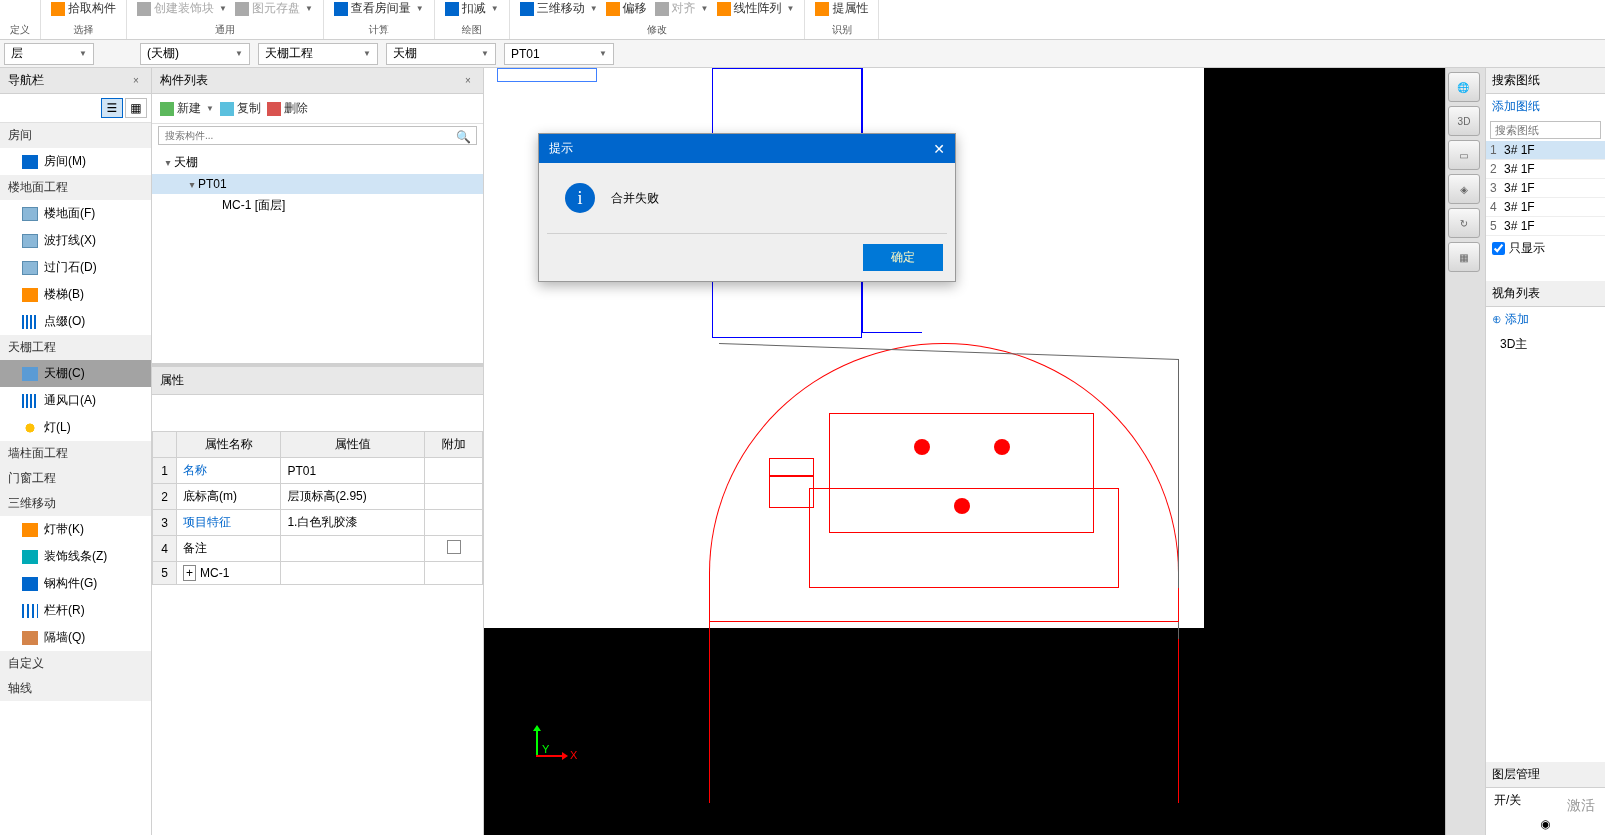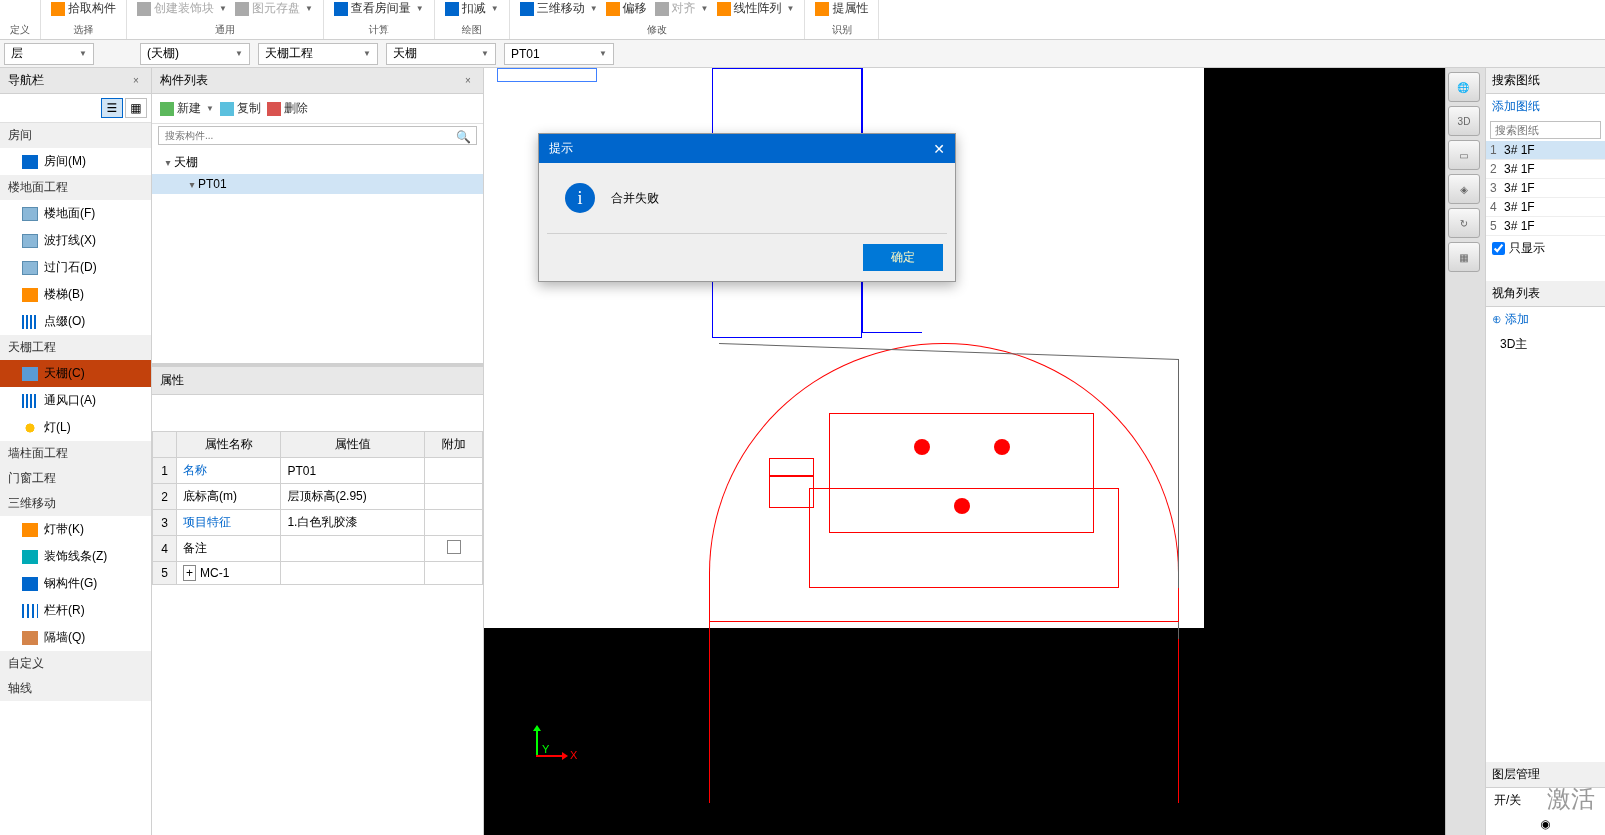--- a/index.html
+++ b/index.html
@@ -25,21 +25,21 @@
     
     .nav-panel { width: 152px; background: #fff; border-right: 1px solid #d0d0d0; display: flex; flex-direction: column; }
     .panel-header { background: #e8e8e8; padding: 4px 8px; border-bottom: 1px solid #d0d0d0; display: flex; justify-content: space-between; align-items: center; }
     .panel-close { width: 14px; height: 14px; display: flex; align-items: center; justify-content: center; cursor: pointer; font-size: 10px; color: #666; }
     .view-btns { display: flex; gap: 2px; padding: 4px; justify-content: flex-end; border-bottom: 1px solid #e0e0e0; }
     .view-btn { width: 22px; height: 20px; border: 1px solid #c0c0c0; background: #fff; display: flex; align-items: center; justify-content: center; cursor: pointer; }
     .view-btn.active { background: #d0e4f5; border-color: #0066cc; }
     .nav-tree { overflow-y: auto; flex: 1; }
     .nav-group-title { padding: 4px 8px; background: #f0f0f0; font-weight: normal; color: #333; }
     .nav-item { padding: 5px 8px 5px 22px; display: flex; align-items: center; gap: 6px; cursor: pointer; }
-    .nav-item.selected { background: #c2410c; }
+    .nav-item.selected { background: #a3a3a3; }
     .nav-icon { width: 16px; height: 14px; display: inline-block; }
     .ni-room { background: #0066cc; }
     .ni-floor { background: #8bb8d8; border: 1px solid #5a8db0; }
     .ni-ceiling { background: #5a9bd5; }
     .ni-vent { background: repeating-linear-gradient(90deg, #0066cc 0 2px, transparent 2px 4px); }
     .ni-light { background: radial-gradient(circle, #ffc107 40%, transparent 45%); }
     .ni-strip { background: #ff8c00; }
     .ni-line { background: #00aab5; }
     .ni-steel { background: #0066cc; }
     .ni-rail { background: repeating-linear-gradient(90deg, #0066cc 0 2px, transparent 2px 5px); }
@@ -93,21 +93,21 @@
     
     .right-panel { width: 120px; background: #fff; border-left: 1px solid #d0d0d0; display: flex; flex-direction: column; overflow: hidden; }
     .rp-section-title { padding: 4px 6px; background: #f0f0f0; border-bottom: 1px solid #d0d0d0; }
     .rp-link { color: #0066cc; padding: 4px 6px; cursor: pointer; }
     .rp-search { border: 1px solid #c0c0c0; margin: 2px 4px; padding: 2px 4px; font-size: 11px; color: #999; }
     .rp-list { flex: 0 0 auto; }
     .rp-row { display: flex; padding: 2px 4px; border-bottom: 1px solid #eee; }
     .rp-row.selected { background: #d0e4f5; }
     .rp-num { width: 14px; color: #666; }
     .rp-check { padding: 4px 6px; display: flex; align-items: center; gap: 4px; }
-    .activate { position: absolute; right: 10px; bottom: 20px; color: #999; font-size: 24px; }
+    .activate { position: absolute; right: 10px; bottom: 20px; color: #999; font-size: 14px; }
   </style>
 </head>
 <body>
 
 <div class="ribbon" id="ribbon">
     <div class="ribbon-group">
       <div class="ribbon-items"></div>
       <div class="ribbon-label">定义</div>
     </div>
     <div class="ribbon-group">
@@ -316,20 +316,24 @@
       <span class="search-icon">🔍</span>
     </div>
     <div class="tree-pane" id="comp-tree">
         <div class="tree-row" style="padding-left: 10px;">
           <span class="tree-toggle">▾</span>
           <span>天棚</span>
         </div>
         <div class="tree-row selected" style="padding-left: 34px;">
           <span class="tree-toggle">▾</span>
           <span>PT01</span>
+        </div>
+        <div class="tree-row" style="padding-left: 58px;">
+          <span class="tree-toggle"></span>
+          <span>MC-1 [面层]</span>
         </div>
       </div>
 
     <div class="prop-panel">
       <div class="prop-header">属性</div>
       <table class="prop-table">
         <thead>
             <tr>
           <th></th>
           <th>属性名称</th>

